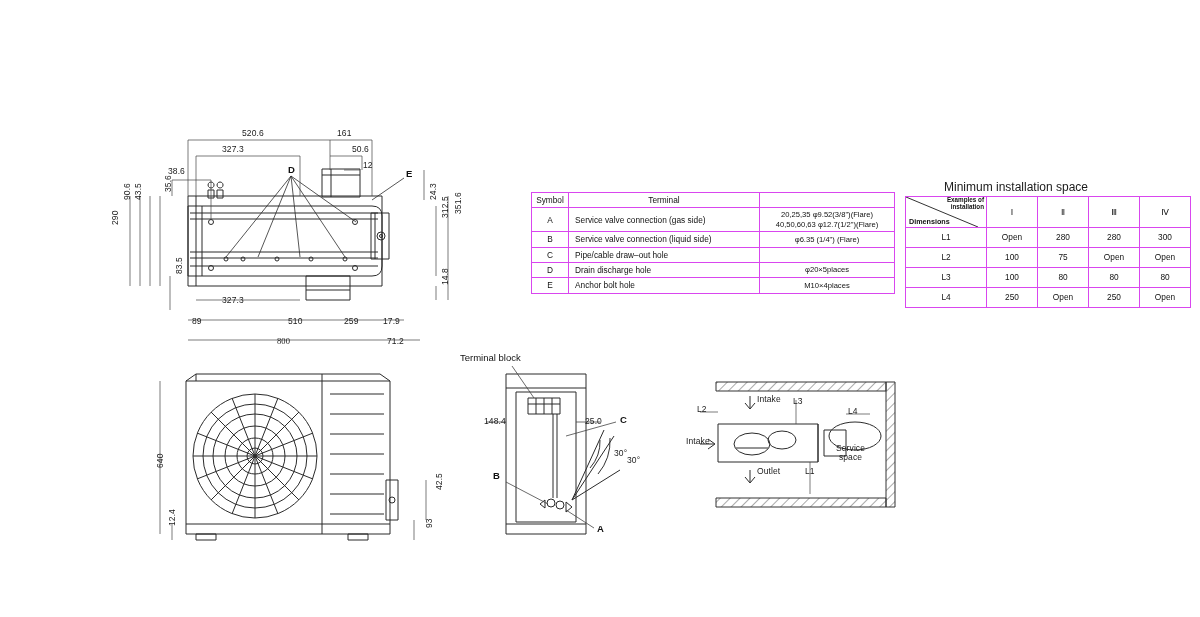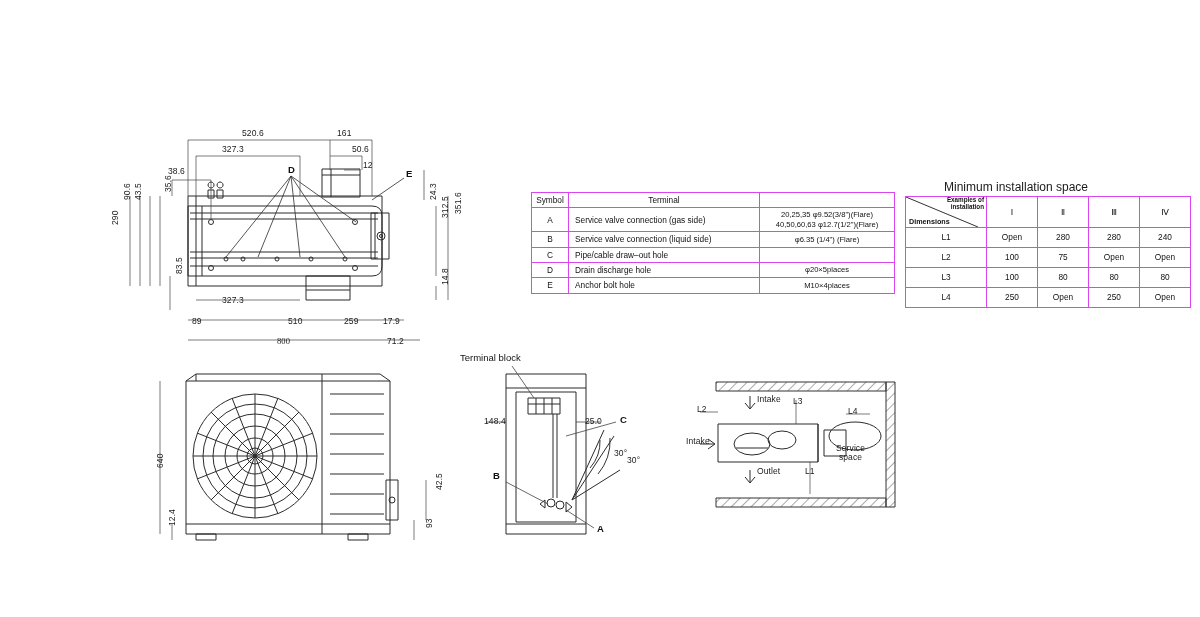--- a/index.html
+++ b/index.html
@@ -328,21 +328,21 @@
         <th>Ⅲ</th>
         <th>Ⅳ</th>
       </tr>
     </thead>
     <tbody>
       <tr>
         <td class="rowhead">L1</td>
         <td>Open</td>
         <td>280</td>
         <td>280</td>
-        <td>240</td>
+        <td>300</td>
       </tr>
       <tr>
         <td class="rowhead">L2</td>
         <td>100</td>
         <td>75</td>
         <td>Open</td>
         <td>Open</td>
       </tr>
       <tr>
         <td class="rowhead">L3</td>

